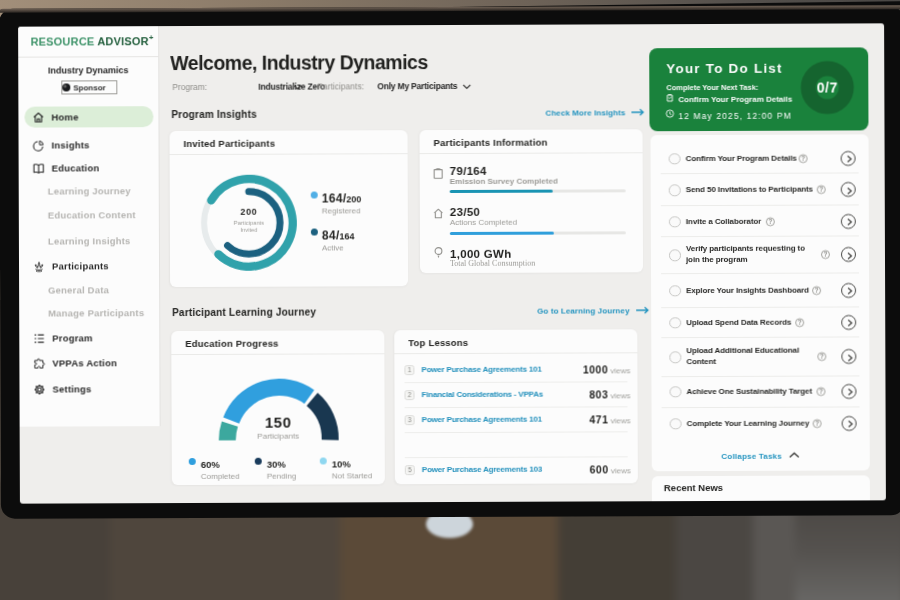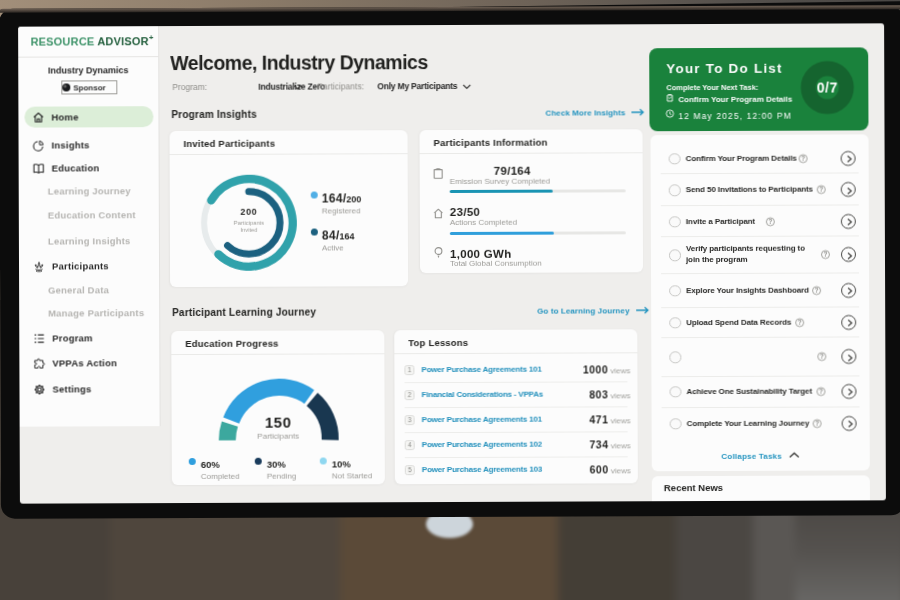--- a/index.html
+++ b/index.html
@@ -234,32 +234,32 @@
       <svg class="bico" style="top:37px;" viewBox="0 0 13 13">
           <path d="M4.5 1.8 H8.5 M3 2.6 H10 C10.3 2.6 10.5 2.8 10.5 3.1 V10.7 C10.5 11 10.3 11.2 10 11.2 H3 C2.7 11.2 2.5 11 2.5 10.7 V3.1 C2.5 2.8 2.7 2.6 3 2.6 Z" fill="none" stroke="#8f8e8a" stroke-width="1.1" stroke-linejoin="round"></path>
         </svg>
       <svg class="bico" style="top:77px;" viewBox="0 0 13 13">
           <path d="M2.5 5.8 L6.5 2.2 L10.5 5.8 M3.5 5 V10.8 H9.5 V5" fill="none" stroke="#8f8e8a" stroke-width="1.1" stroke-linejoin="round"></path>
         </svg>
       <svg class="bico" style="top:116px;" viewBox="0 0 13 13">
           <circle cx="6.5" cy="5" r="3.4" fill="none" stroke="#8f8e8a" stroke-width="1.1"></circle>
           <path d="M5.5 8.6 H7.5 M5.8 10.2 H7.2 M6.5 10.2 V11.5" fill="none" stroke="#8f8e8a" stroke-width="1"></path>
         </svg>
-      <div class="bnum" style="top:35px;margin-left:44px;">79/164</div>
-      <div class="bsub" style="top:47px;">Emission Survey Completed</div>
+      <div class="bnum" style="top:35px;">79/164</div>
+      <div class="bsub" style="top:47px;font-weight:bold;">Emission Survey Completed</div>
       <div class="bbar" style="top:59.5px;">
           <i style="width:103px;background:#1794b4;"></i>
         </div>
       <div class="bnum" style="top:75.5px;">23/50</div>
       <div class="bsub" style="top:87.5px;">Actions Completed</div>
       <div class="bbar" style="top:101.5px;">
           <i style="width:104px;background:#2d9fdd;"></i>
         </div>
       <div class="bnum" style="top:117.5px;">1,000 GWh</div>
-      <div class="bsub" style="top:128.5px;">Total Global Consumption</div>
+      <div class="bsub" style="top:128.5px;font-family:Liberation Serif, serif;">Total Global Consumption</div>
     </div>
 
     <div class="card" id="cardC">
       <div class="hd">Education Progress</div>
       <div class="dv"></div>
       <svg style="position:absolute;left:46px;top:48px;" width="122" height="63" viewBox="0 0 122 63">
 
         <path d="M 9.6 61.5 A 51.5 51.5 0 0 1 12.2 45.2" fill="none" stroke="#3aa89e" stroke-width="17"></path>
         <path d="M 13.6 41.6 A 51.5 51.5 0 0 1 91.8 18.3" fill="none" stroke="#2d9fe0" stroke-width="17"></path>
         <path d="M 94.6 20.8 A 51.5 51.5 0 0 1 112.5 61.5" fill="none" stroke="#16344e" stroke-width="17"></path>
@@ -288,25 +288,20 @@
           <div class="tt">Financial Considerations - VPPAs</div>
           <div class="vw"><b>803</b> views</div>
         </div>
       <div class="tdv" style="top:77px;"></div>
       <div class="trow" style="top:77px;">
           <div class="bdg">3</div>
           <div class="tt">Power Purchase Agreements 101</div>
           <div class="vw"><b>471</b> views</div>
         </div>
       <div class="tdv" style="top:102px;"></div>
-      <div class="trow" style="top:102px;">
-          <div class="bdg">4</div>
-          <div class="tt">Power Purchase Agreements 102</div>
-          <div class="vw"><b>734</b> views</div>
-        </div>
       <div class="tdv" style="top:127px;"></div>
       <div class="trow" style="top:127px;">
           <div class="bdg">5</div>
           <div class="tt">Power Purchase Agreements 103</div>
           <div class="vw"><b>600</b> views</div>
         </div>
     </div>
 
     <div id="green">
       <div class="t1">Your To Do List</div>
@@ -344,21 +339,21 @@
           <div class="q" style="left:166px;">?</div>
           <div class="ch">
             <svg width="6" height="8">
               <polyline points="1,1 4.5,4 1,7" fill="none" stroke="#454543" stroke-width="1.3"></polyline>
             </svg>
           </div>
         </div>
       <div class="tdiv" style="top:69.5px;"></div>
       <div class="tk" style="top:74.5px;height:24px;">
           <div class="cb"></div>
-          <div class="tx">Invite a Participant</div>
+          <div class="tx">Invite a Collaborator</div>
           <div class="q" style="left:115px;">?</div>
           <div class="ch">
             <svg width="6" height="8">
               <polyline points="1,1 4.5,4 1,7" fill="none" stroke="#454543" stroke-width="1.3"></polyline>
             </svg>
           </div>
         </div>
       <div class="tdiv" style="top:101px;"></div>
       <div class="tk" style="top:106.4px;height:28px;">
           <div class="cb"></div>
@@ -388,20 +383,21 @@
           <div class="q" style="left:144px;">?</div>
           <div class="ch">
             <svg width="6" height="8">
               <polyline points="1,1 4.5,4 1,7" fill="none" stroke="#454543" stroke-width="1.3"></polyline>
             </svg>
           </div>
         </div>
       <div class="tdiv" style="top:202px;"></div>
       <div class="tk" style="top:208px;height:28px;">
           <div class="cb"></div>
+          <div class="tx w2">Upload Additional Educational Content</div>
           <div class="q" style="left:166px;">?</div>
           <div class="ch">
             <svg width="6" height="8">
               <polyline points="1,1 4.5,4 1,7" fill="none" stroke="#454543" stroke-width="1.3"></polyline>
             </svg>
           </div>
         </div>
       <div class="tdiv" style="top:240.5px;"></div>
       <div class="tk" style="top:244.5px;height:24px;">
           <div class="cb"></div>

